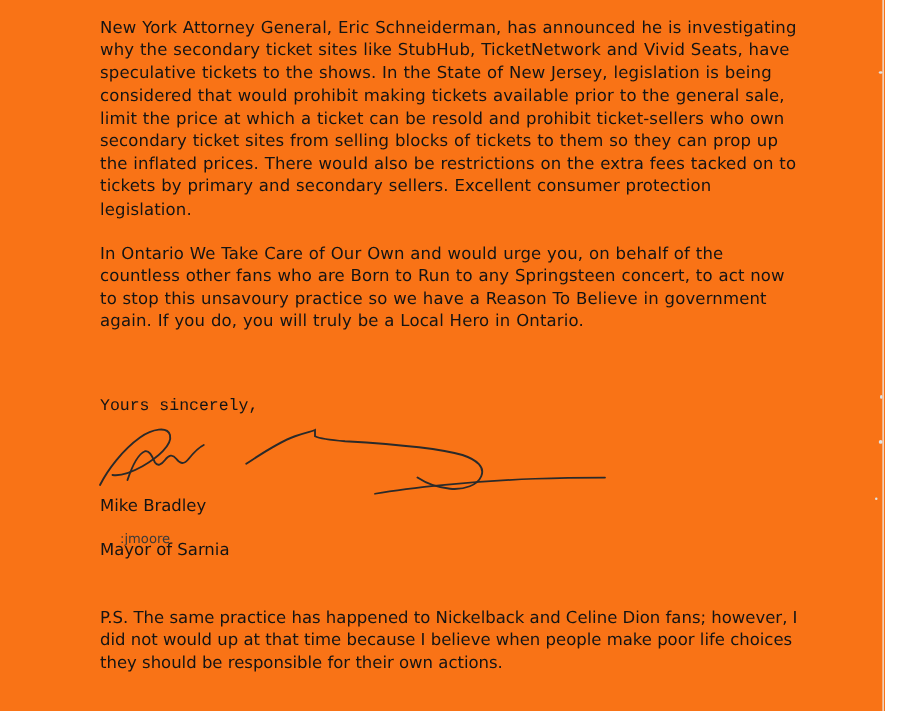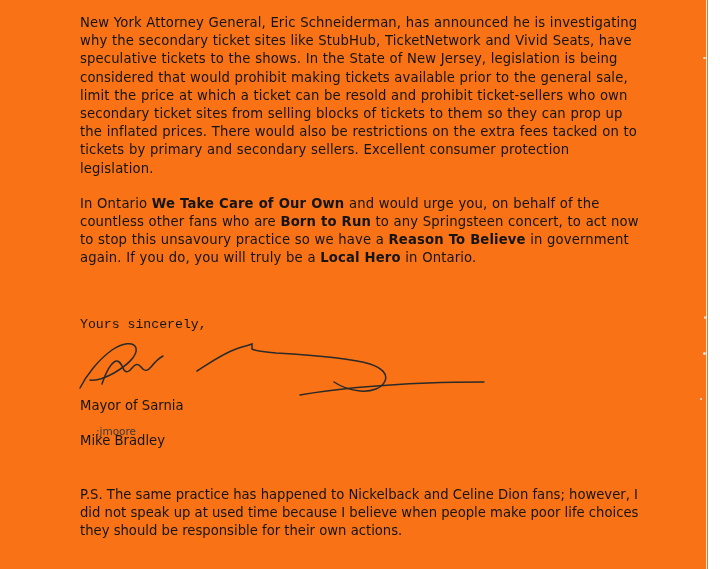--- a/index.html
+++ b/index.html
@@ -26,21 +26,21 @@
   p.para {
     margin: 0 0 17px 0;
     font-size: 13.2px;
     line-height: 18.2px;
     letter-spacing: 0.01em;
     color: #141414;
     text-align: left;
     word-spacing: 0.02em;
   }
   p.para:last-child { margin-bottom: 0; }
-  b.title-bold { font-weight: bold; }
+  b.title-bold { font-weight: normal; }
 
   .closing {
     position: absolute;
     left: 80px;
     top: 316px;
     font-size: 13.2px;
     line-height: 18.2px;
     color: #141414;
     font-family: Liberation Mono, monospace;
   }
@@ -121,28 +121,28 @@
 
       <path d="M2 52 C 8 40, 20 24, 34 14 C 44 7, 56 5, 58 12 C 60 20, 48 30, 36 37 C 27 42, 18 45, 12 44" stroke="#2a2a2a" stroke-width="1.5" stroke-linecap="round" fill="none"></path>
       <path d="M24 48 C 28 36, 33 27, 38 25 C 42 24, 44 30, 46 34 C 48 37, 51 36, 54 32 C 57 28, 60 27, 63 31 C 66 35, 69 36, 73 31 C 77 26, 81 22, 85 20" stroke="#2a2a2a" stroke-width="1.5" stroke-linecap="round" fill="none"></path>
 
       <path d="M119 35 C 130 28, 144 18, 158 13 C 166 10, 172 9, 174 8 L 174 13 C 178 15, 186 16, 198 17 C 232 19, 272 22, 292 28 C 304 32, 310 38, 307 45 C 304 52, 294 56, 282 55 C 272 54, 262 50, 256 46" stroke="#2a2a2a" stroke-width="1.5" stroke-linecap="round" fill="none"></path>
       <path d="M222 59 C 250 54, 300 49, 350 47 C 375 46, 395 46, 406 46" stroke="#2a2a2a" stroke-width="1.4" stroke-linecap="round" fill="none"></path>
     </svg>
   </div>
 
   <div class="signer-block">
+    <div>Mike Bradley</div>
     <div>Mayor of Sarnia</div>
-    <div>Mike Bradley</div>
   </div>
 
   <div class="typist">:jmoore</div>
 
   <div class="postscript">
-    <p>P.S.  The same practice has happened to Nickelback and Celine Dion fans; however, I did not speak up at used time because I believe when people make poor life choices they should be responsible for their own actions.</p>
+    <p>P.S.  The same practice has happened to Nickelback and Celine Dion fans; however, I did not would up at that time because I believe when people make poor life choices they should be responsible for their own actions.</p>
   </div>
 
   <div class="scan-edge"></div>
   <div class="speck" style="left:703px; top:57px; width:3px; height:2px;"></div>
   <div class="speck" style="left:704px; top:316px; width:2px; height:3px;"></div>
   <div class="speck" style="left:703px; top:352px; width:3px; height:3px;"></div>
   <div class="speck" style="left:700px; top:398px; width:2px; height:2px;"></div>
 
 </div>
 

